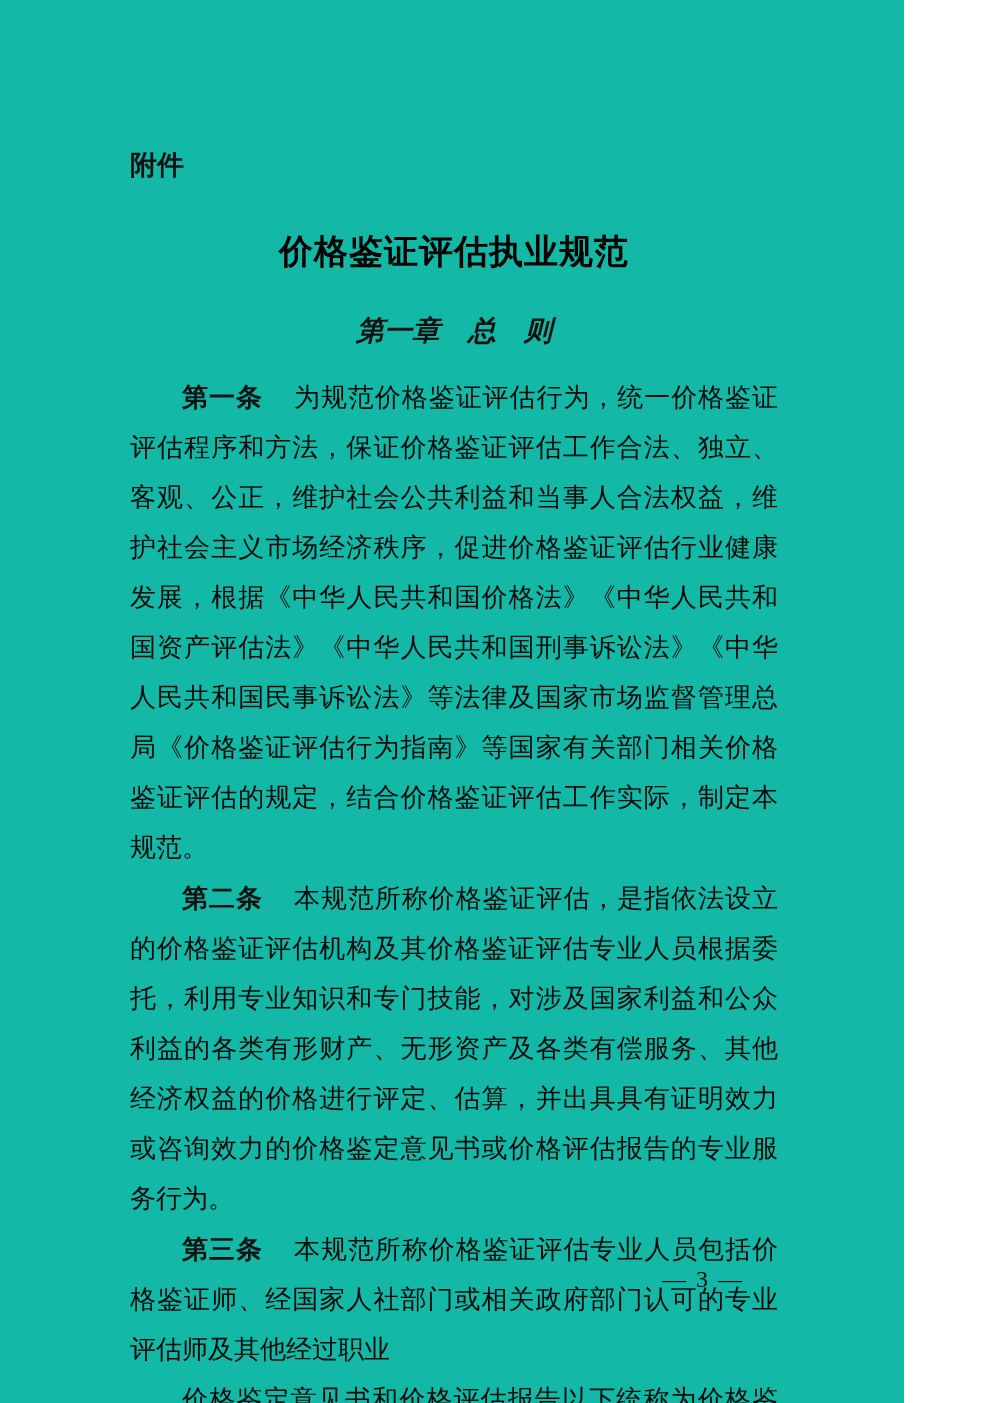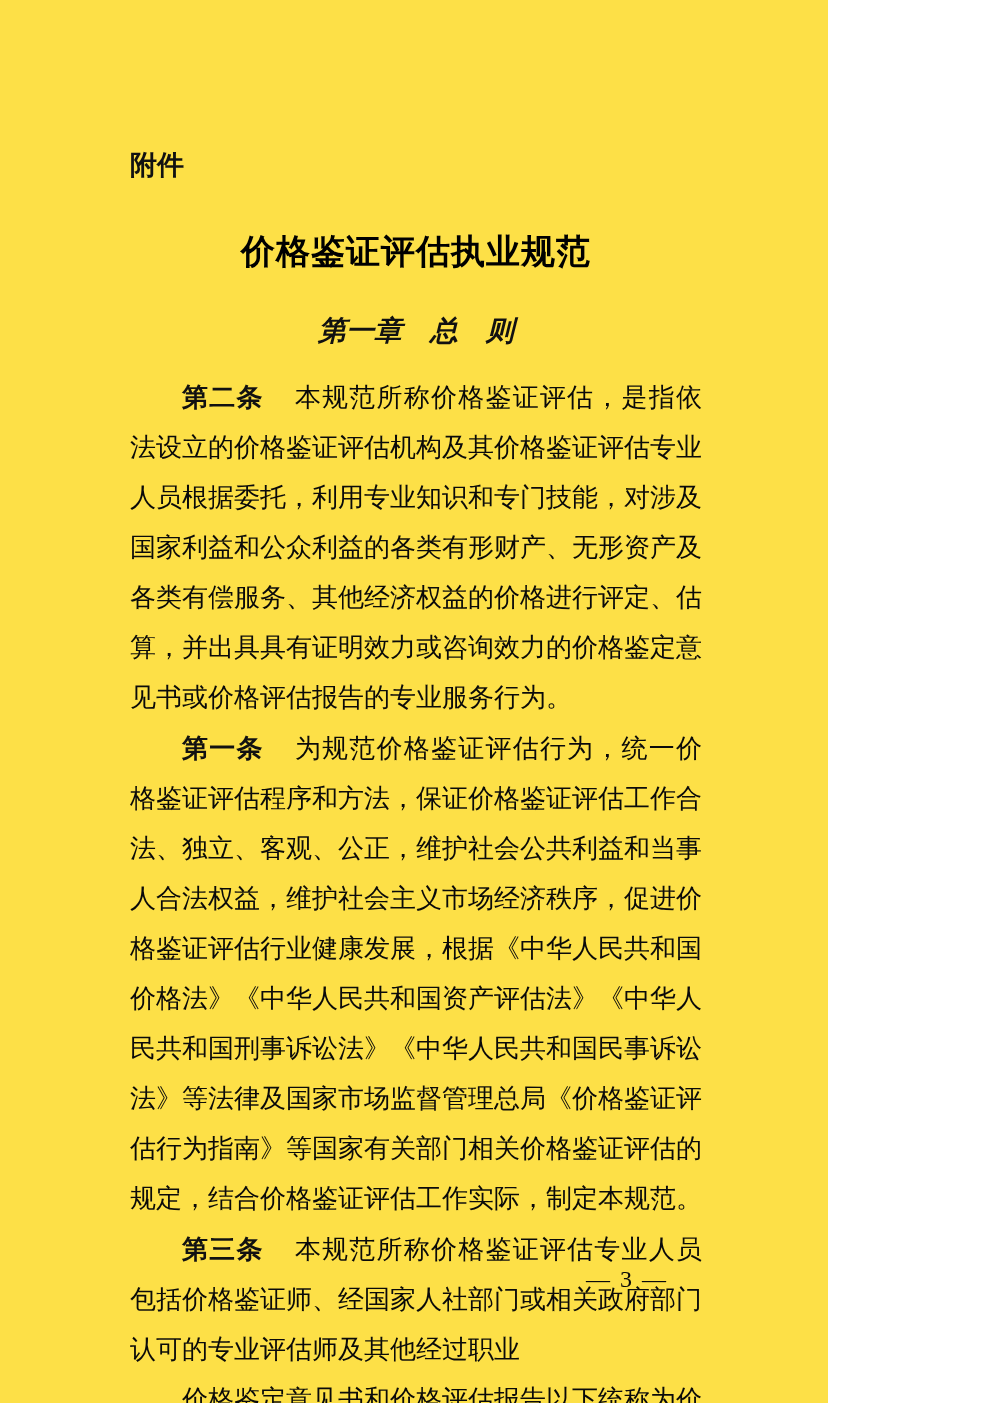--- a/index.html
+++ b/index.html
@@ -2,23 +2,23 @@
 <html><head>
 <meta charset="utf-8">
 <style>
   html, body {
     margin: 0;
     padding: 0;
     background: #ffffff;
   }
   .page {
     position: relative;
-    width: 828px;
+    width: 904px;
     height: 1403px;
-    background: #fde047;
+    background: #14b8a6;
     box-sizing: border-box;
     padding: 0 126px 0 130px;
     overflow: hidden;
     color: #000000;
   }
   .attachment-label {
     padding-top: 148px;
     font-family: "Liberation Sans", sans-serif;
     font-weight: 700;
     font-size: 27px;
@@ -80,20 +80,20 @@
 <body>
 
 <div class="page">
   <div class="attachment-label">附件</div>
 
   <h1 class="doc-title">价格鉴证评估执业规范</h1>
 
   <h2 class="chapter-heading">第一章　总　则</h2>
 
   <div class="doc-body" id="doc-body">
+      <p class="para"><span class="lead">第一条</span><span>为规范价格鉴证评估行为，统一价格鉴证评估程序和方法，保证价格鉴证评估工作合法、独立、客观、公正，维护社会公共利益和当事人合法权益，维护社会主义市场经济秩序，促进价格鉴证评估行业健康发展，根据《中华人民共和国价格法》《中华人民共和国资产评估法》《中华人民共和国刑事诉讼法》《中华人民共和国民事诉讼法》等法律及国家市场监督管理总局《价格鉴证评估行为指南》等国家有关部门相关价格鉴证评估的规定，结合价格鉴证评估工作实际，制定本规范。</span></p>
       <p class="para"><span class="lead">第二条</span><span>本规范所称价格鉴证评估，是指依法设立的价格鉴证评估机构及其价格鉴证评估专业人员根据委托，利用专业知识和专门技能，对涉及国家利益和公众利益的各类有形财产、无形资产及各类有偿服务、其他经济权益的价格进行评定、估算，并出具具有证明效力或咨询效力的价格鉴定意见书或价格评估报告的专业服务行为。</span></p>
-      <p class="para"><span class="lead">第一条</span><span>为规范价格鉴证评估行为，统一价格鉴证评估程序和方法，保证价格鉴证评估工作合法、独立、客观、公正，维护社会公共利益和当事人合法权益，维护社会主义市场经济秩序，促进价格鉴证评估行业健康发展，根据《中华人民共和国价格法》《中华人民共和国资产评估法》《中华人民共和国刑事诉讼法》《中华人民共和国民事诉讼法》等法律及国家市场监督管理总局《价格鉴证评估行为指南》等国家有关部门相关价格鉴证评估的规定，结合价格鉴证评估工作实际，制定本规范。</span></p>
       <p class="para"><span class="lead">第三条</span><span>本规范所称价格鉴证评估专业人员包括价格鉴证师、经国家人社部门或相关政府部门认可的专业评估师及其他经过职业</span></p>
       <p class="para"><span>价格鉴定意见书和价格评估报告以下统称为价格鉴证评估报告。</span></p>
     </div>
 
   <div class="page-number">— 3 —</div>
 </div>
 
 </body></html>

